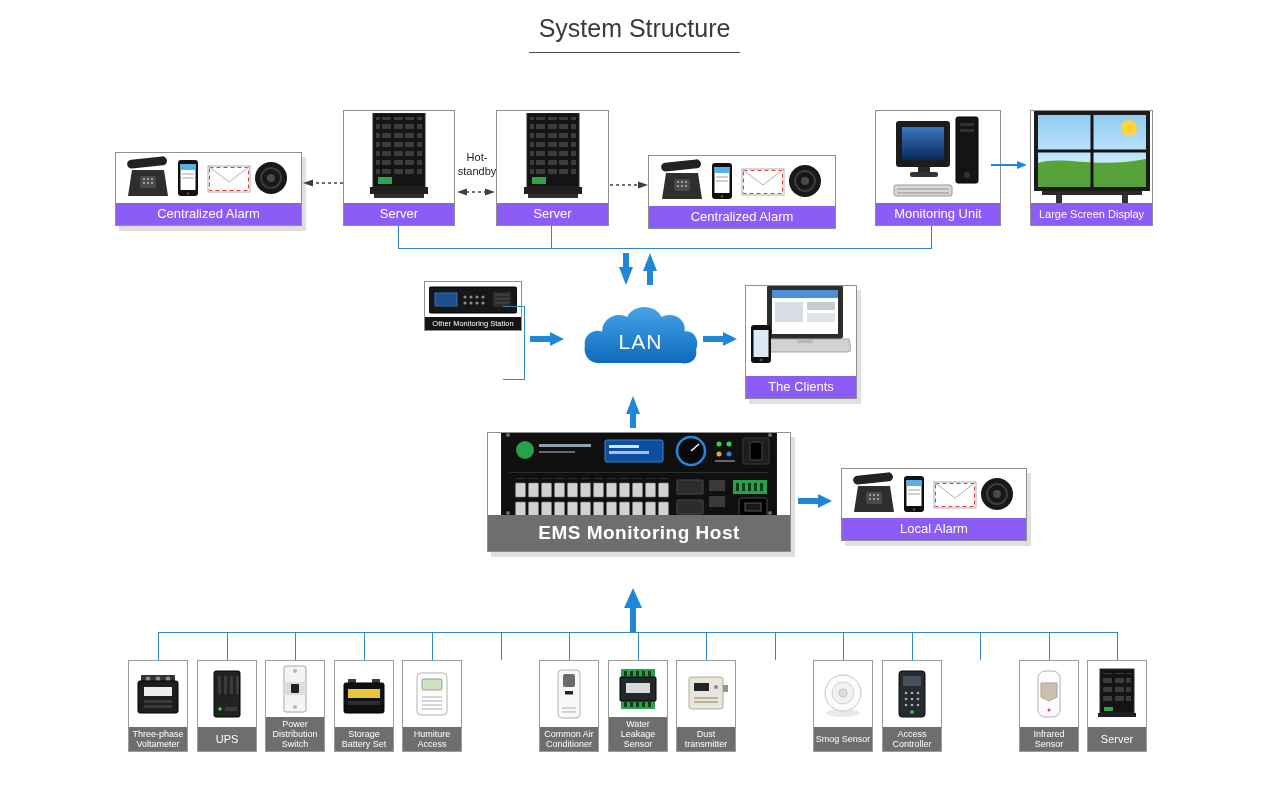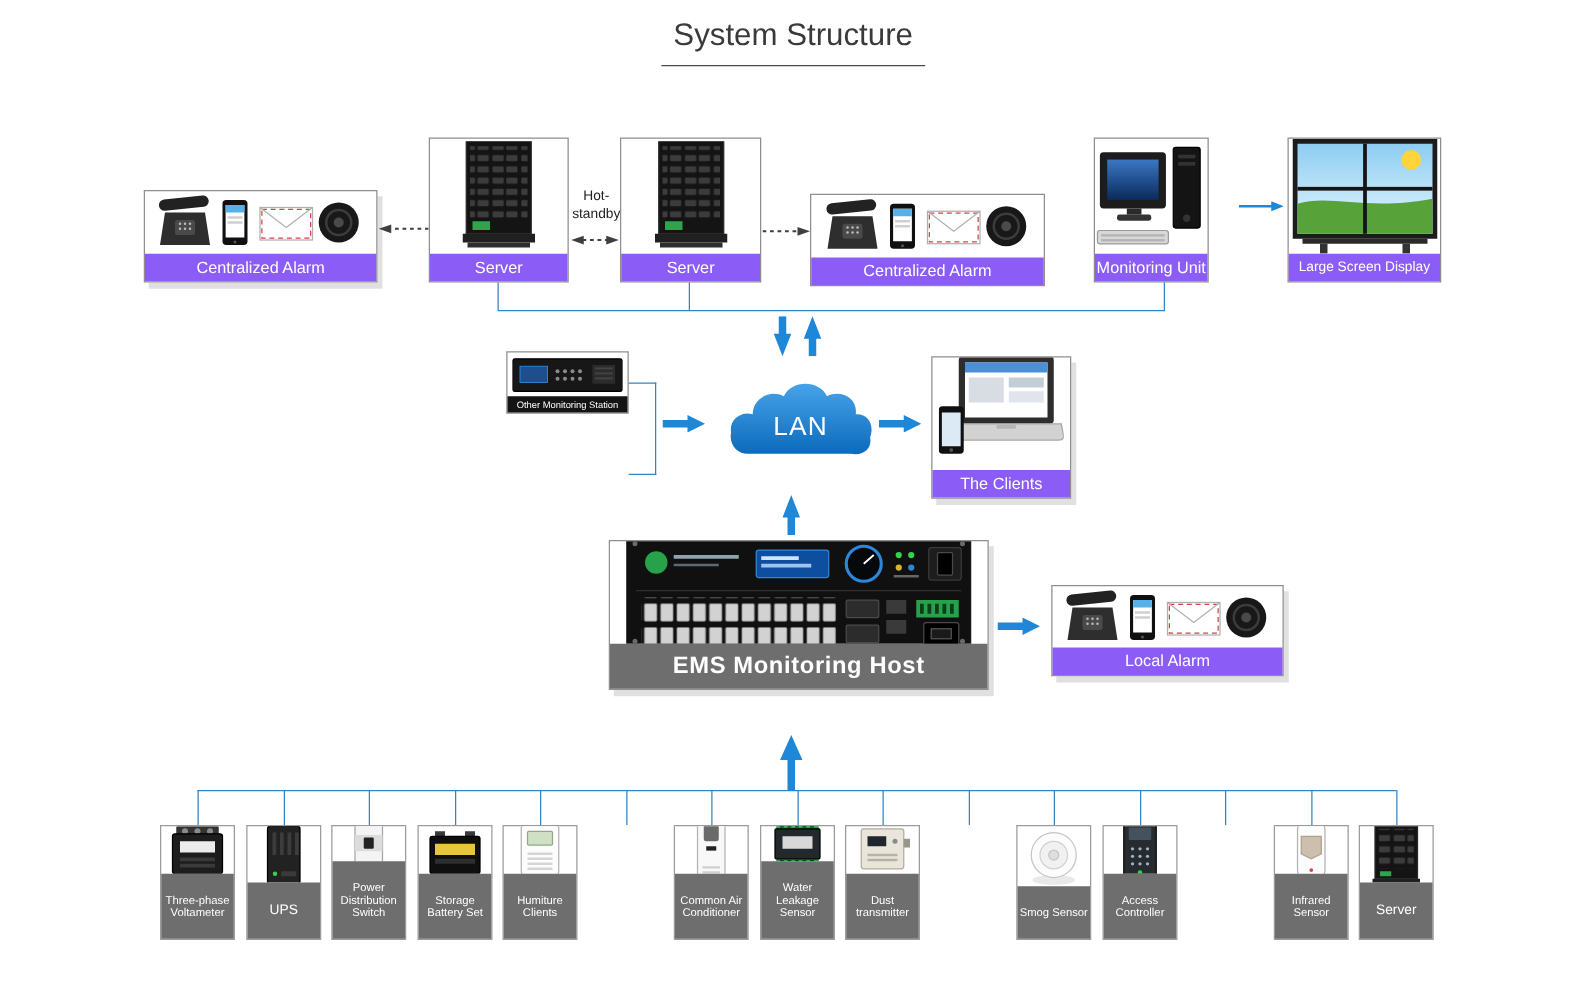--- a/index.html
+++ b/index.html
@@ -19,21 +19,21 @@
   .cap-big{background:#6e6e6e;color:#fff;text-align:center;font-size:19px;font-weight:600;
            height:36px;line-height:36px;letter-spacing:.5px}
   .shadow{box-shadow:4px 5px 0 rgba(0,0,0,.12)}
   .ln{position:absolute;background:#2e86c8}
   .note{position:absolute;font-size:11px;line-height:14px;color:#222;text-align:center}
   .lan-label{position:absolute;left:583px;top:330px;width:115px;text-align:center;color:#fff;font-size:21px;letter-spacing:1px}
   .dev{position:absolute;top:660px;width:60px;height:92px;border:1px solid #9b9b9b;background:#fff;
        display:flex;flex-direction:column}
   .dimg{flex:1;display:flex;align-items:center;justify-content:center;overflow:hidden}
   .dcap{background:#6e6e6e;color:#fff;font-size:9px;line-height:10px;text-align:center;
-        padding:16px 1px;min-height:24px;display:flex;align-items:center;justify-content:center}
+        padding:2px 1px;min-height:24px;display:flex;align-items:center;justify-content:center}
   .dcap-lg{font-size:11px;line-height:13px}
 </style>
 </head>
 <body>
 
 <div class="canvas">
 
   <svg width="0" height="0" style="position:absolute" aria-hidden="true">
     <defs>
       <pattern id="p-slots" patternUnits="userSpaceOnUse" width="23" height="9">
@@ -159,21 +159,21 @@
         <rect x="83.5" y="11.5" width="39" height="23" fill="none" stroke="#d04545" stroke-dasharray="4 3"></rect>
         <path d="M82,10 L103,26 L124,10" stroke="#b0b0b0" fill="none"></path>
         <circle cx="145" cy="22" r="16" fill="#181818"></circle>
         <circle cx="145" cy="22" r="10" fill="none" stroke="#3c3c3c" stroke-width="2"></circle>
         <circle cx="145" cy="22" r="4" fill="#4a4a4a"></circle>
       </svg>
     </div>
     <div class="cap">Centralized Alarm</div>
   </div>
 
-  <div class="node" style="left:875px;top:110px;width:92px;height:116px">
+  <div class="node" style="left:875px;top:110px;width:126px;height:116px">
     <div class="img">
       <svg width="92" height="84" viewBox="0 0 92 84">
         <rect x="64" y="2" width="22" height="66" rx="2" fill="#141414" stroke="#000"></rect>
         <rect x="68" y="8" width="14" height="3" fill="#333"></rect>
           <rect x="68" y="14" width="14" height="3" fill="#333"></rect>
         <circle cx="75" cy="60" r="3" fill="#333"></circle>
         <rect x="4" y="6" width="54" height="46" rx="3" fill="#1c1c1c"></rect>
         <rect x="10" y="12" width="42" height="33" fill="url(#g-screen)"></rect>
         <rect x="26" y="52" width="12" height="5" fill="#2a2a2a"></rect>
         <rect x="18" y="57" width="28" height="5" rx="2" fill="#333"></rect>
@@ -211,21 +211,21 @@
   <div class="ln" style="left:931px;top:226px;width:1px;height:22px"></div>
   <div class="ln" style="left:398px;top:248px;width:534px;height:1px"></div>
 
   <svg class="abs" style="left:619px;top:253px" width="14" height="32">
     <path d="M4,0 V14 H0 L7,32 L14,14 H10 V0 Z" fill="#1f87d7"></path>
   </svg>
   <svg class="abs" style="left:643px;top:253px" width="14" height="32">
     <path d="M4,32 V18 H0 L7,0 L14,18 H10 V32 Z" fill="#1f87d7"></path>
   </svg>
 
-  <div class="node" style="left:405px;top:281px;width:98px;height:50px">
+  <div class="node" style="left:424px;top:281px;width:98px;height:50px">
     <div class="img">
       <svg width="88" height="30" viewBox="0 0 88 30">
         <rect x="0" y="2" width="88" height="26" rx="2" fill="#171717" stroke="#000"></rect>
         <rect x="6" y="8" width="22" height="13" fill="#1d4f8f" stroke="#2e86d6" stroke-width="0.75"></rect>
         <g fill="#8a8a8a">
             <circle cx="36" cy="12" r="1.6"></circle>
             <circle cx="42" cy="12" r="1.6"></circle>
             <circle cx="48" cy="12" r="1.6"></circle>
             <circle cx="54" cy="12" r="1.6"></circle>
             <circle cx="36" cy="18" r="1.6"></circle>
@@ -446,21 +446,21 @@
     <div class="dimg">
       <svg width="52" height="54" viewBox="0 0 52 54">
           <rect x="11" y="6" width="30" height="42" rx="4" fill="#fcfcfc" stroke="#b2b2b2"></rect>
           <rect x="16" y="12" width="20" height="11" rx="1" fill="#cfe0c4" stroke="#93a888"></rect>
           <rect x="16" y="29" width="20" height="2" fill="#d5d5d5"></rect>
           <rect x="16" y="33" width="20" height="2" fill="#d5d5d5"></rect>
           <rect x="16" y="37" width="20" height="2" fill="#d5d5d5"></rect>
           <rect x="16" y="41" width="20" height="2" fill="#d5d5d5"></rect>
         </svg>
     </div>
-    <div class="dcap">Humiture Clients</div>
+    <div class="dcap">Humiture Access</div>
   </div>
 
 
   <div class="dev" style="left:539px">
     <div class="dimg">
       <svg width="52" height="54" viewBox="0 0 52 54">
           <rect x="15" y="3" width="22" height="48" rx="4" fill="#f8f8f8" stroke="#b2b2b2"></rect>
           <rect x="20" y="7" width="12" height="13" rx="2" fill="#6a6a6a"></rect>
           <rect x="22" y="24" width="8" height="3.5" fill="#222"></rect>
           <rect x="19" y="40" width="14" height="1.8" fill="#cfcfcf"></rect>

